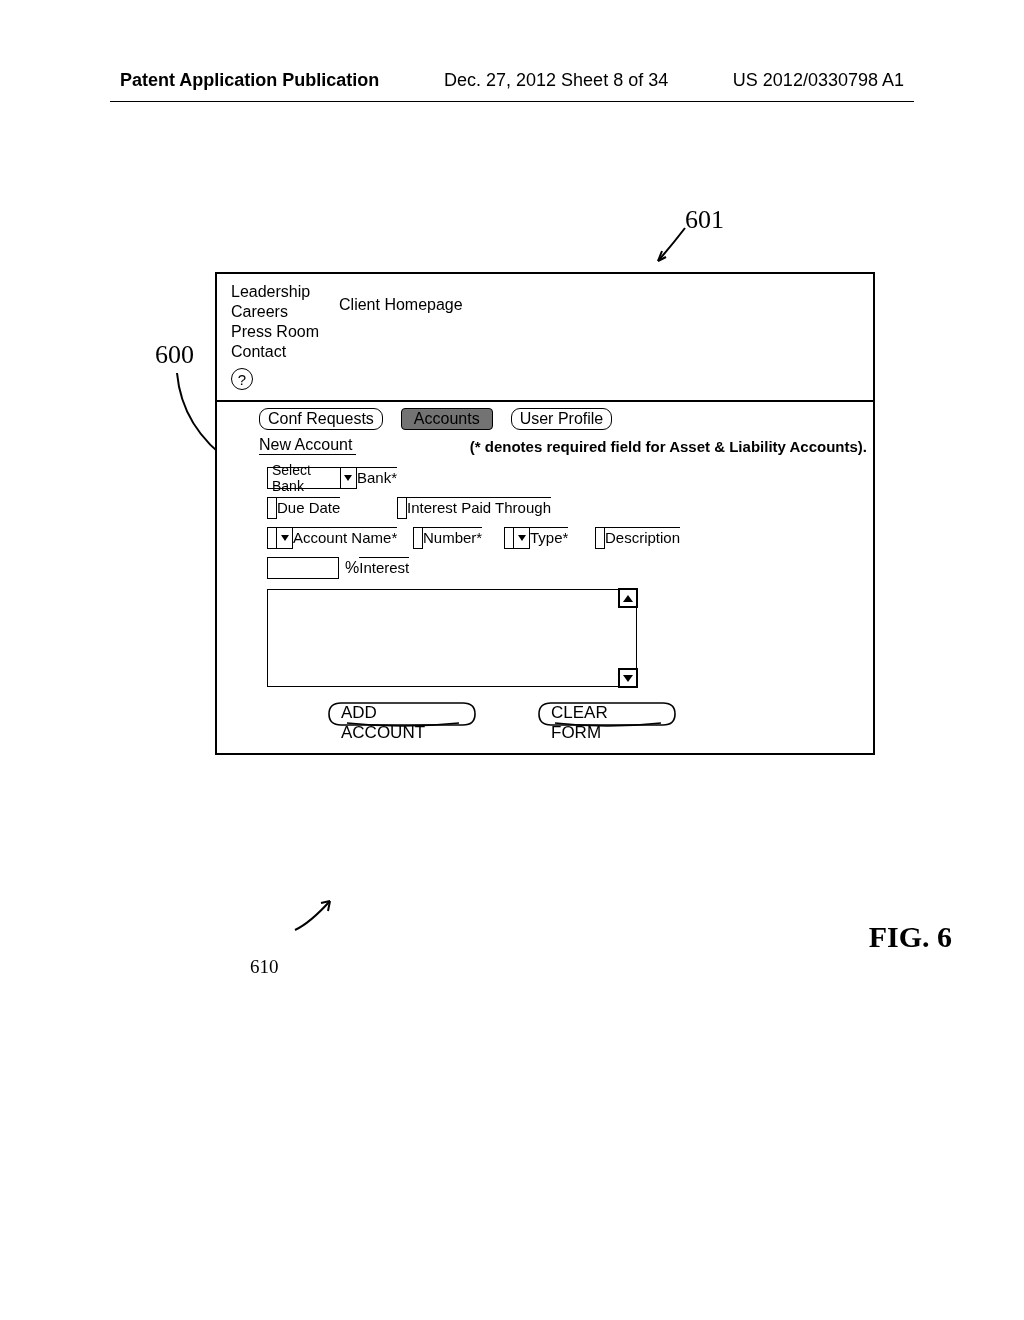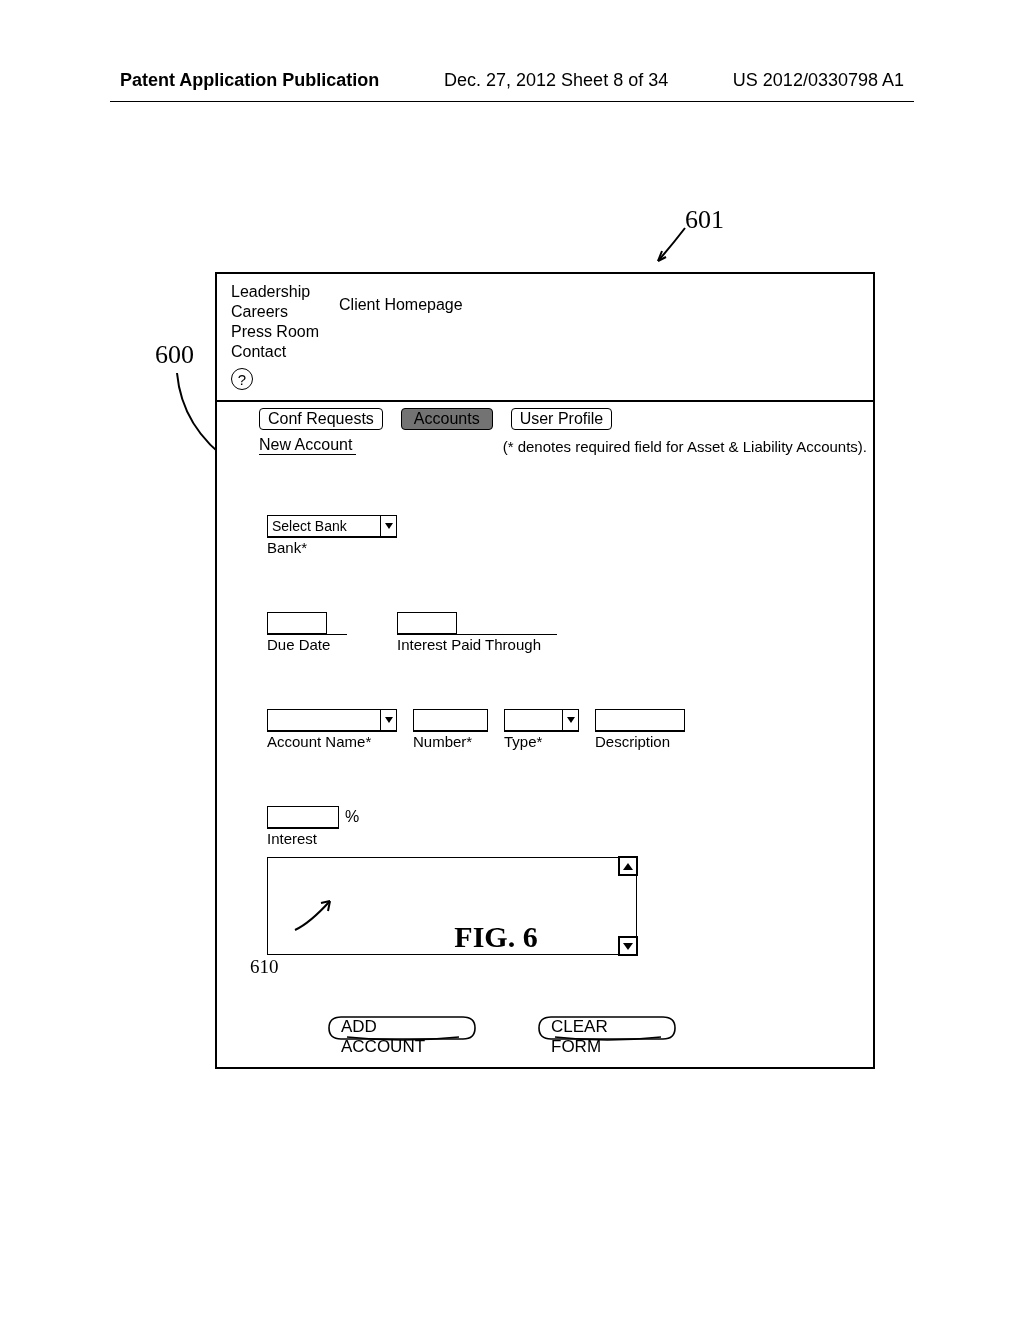--- a/index.html
+++ b/index.html
@@ -110,21 +110,21 @@
     }
 
     .tabs-row {
       display: flex;
       gap: 18px;
       padding: 6px 0 4px 42px;
       font-size: 16px;
     }
     .tab {
       border: 1.5px solid #000;
-      border-radius: 4px;
+      border-radius: 9px;
       padding: 1px 8px;
       background: #fff;
     }
     .tab-plain {
       border: 1.5px solid #000;
       border-radius: 4px;
       padding: 1px 12px;
       background: #737373;
     }
 
@@ -134,33 +134,33 @@
       padding: 2px 6px 2px 42px;
       font-size: 16px;
     }
     .form-head .title {
       border-bottom: 1px solid #000;
       padding-right: 4px;
     }
     .form-head .note {
       margin-left: auto;
       font-size: 15px;
+      font-weight: bold;
     }
 
     .form-body {
       padding: 10px 10px 12px 50px;
     }
 
     .field {
       display: inline-flex;
-      flex-direction: column;
+      flex-direction: row;
       margin-right: 16px;
       margin-bottom: 8px;
       vertical-align: top;
-      margin-top: 48px;
     }
     .field .control {
       border: 1.5px solid #000;
       height: 22px;
       display: flex;
       align-items: stretch;
       background: #fff;
     }
     .field .control .box {
       flex: 1;
@@ -244,21 +244,20 @@
     .buttons-row {
       display: flex;
       gap: 60px;
       padding: 14px 0 14px 60px;
     }
     .pill-btn {
       position: relative;
       font-size: 17px;
       padding: 2px 18px 2px 14px;
       background: #fff;
-      margin-top: 46px;
     }
     .pill-btn svg {
       position: absolute;
       inset: 0;
       width: 100%;
       height: 100%;
     }
     .pill-btn .txt {
       position: relative;
     }
@@ -287,25 +286,24 @@
       position: absolute;
       top: 895px;
       left: 290px;
     }
 
     .fig-caption {
       position: absolute;
       top: 920px;
       left: 0;
       width: 952px;
-      text-align: center;
+      text-align: right;
       font-family: "Times New Roman", serif;
       font-size: 30px;
       font-weight: bold;
-      margin-left: 20px;
     }
   </style>
 </head>
 <body>
 
 <div class="page-header">
   <span class="left">Patent Application Publication</span>
   <span>Dec. 27, 2012  Sheet 8 of 34</span>
   <span class="right">US 2012/0330798 A1</span>
 </div>

